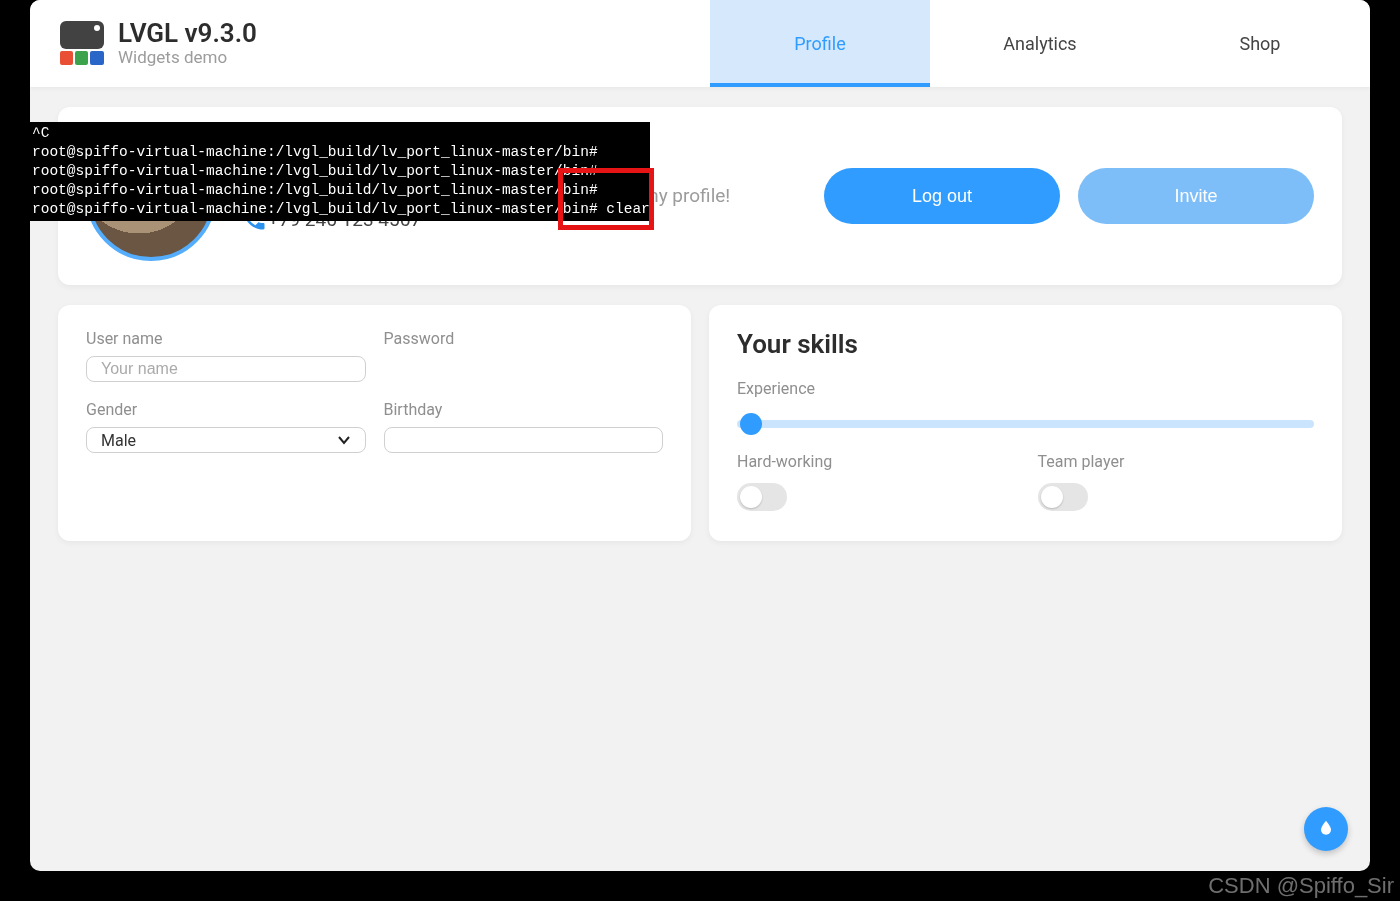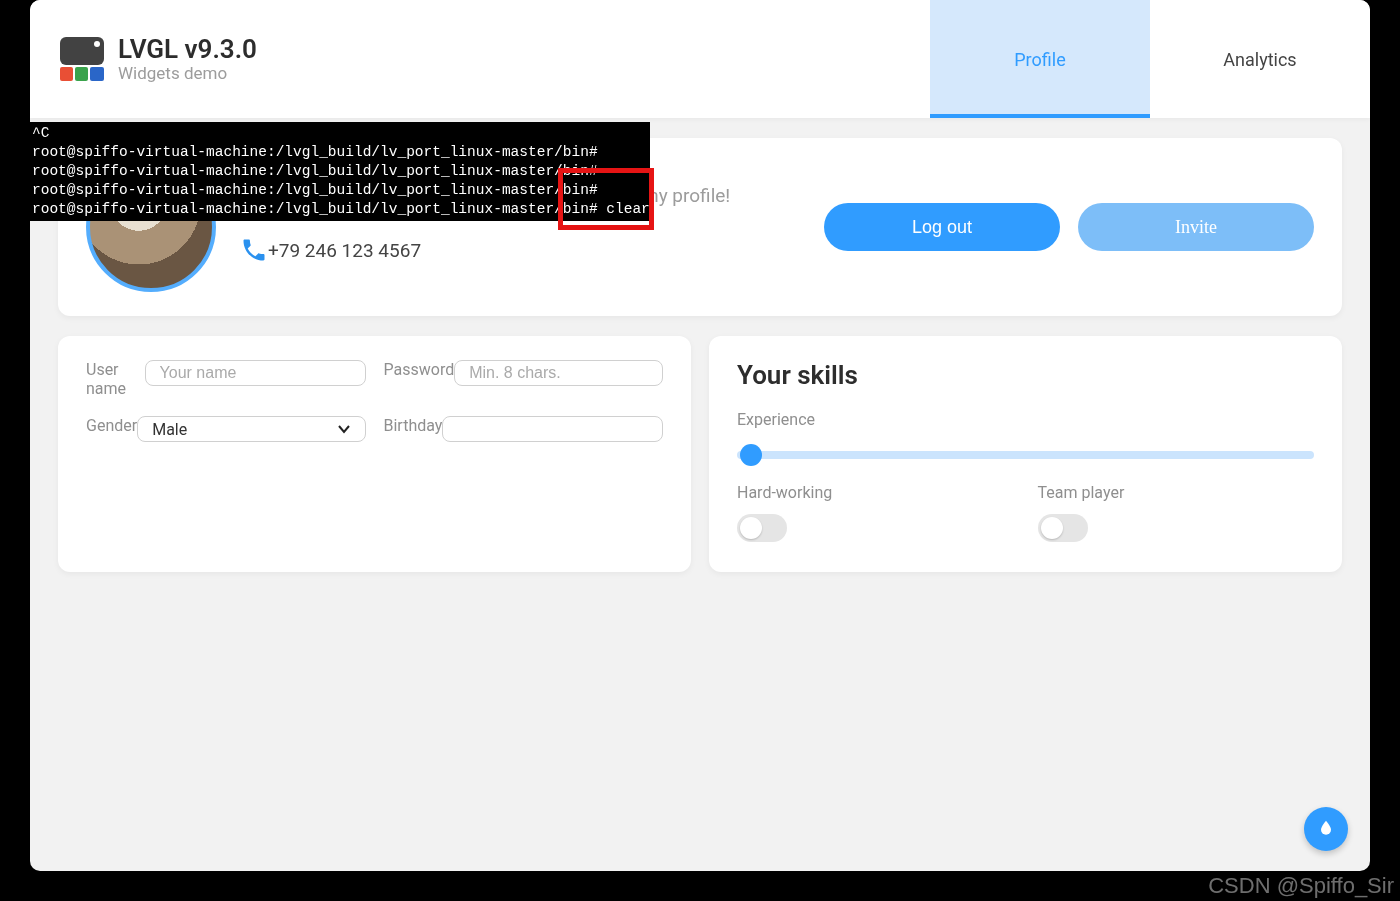--- a/index.html
+++ b/index.html
@@ -1,49 +1,49 @@
 <!DOCTYPE html>
 <html><head>
 <meta charset="utf-8">
 <style>
 * { box-sizing: border-box; margin: 0; padding: 0; }
 body { font-family: -apple-system, BlinkMacSystemFont, "Segoe UI", Roboto, Arial, sans-serif; background: #000; width: 1400px; height: 901px; overflow: hidden; position: relative; }
 
 .app-shell { position: absolute; top: 0; left: 30px; right: 30px; bottom: 30px; background: #f2f2f2; border-radius: 10px; display: flex; flex-direction: column; }
 
-.header-bar { background: #fff; height: 118px; display: flex; align-items: center; border-radius: 10px 10px 0 0; box-shadow: 0 2px 4px rgba(0,0,0,0.04); position: relative; }
+.header-bar { background: #fff; height: 87px; display: flex; align-items: center; border-radius: 10px 10px 0 0; box-shadow: 0 2px 4px rgba(0,0,0,0.04); position: relative; }
 .logo-block { display: flex; align-items: center; padding-left: 30px; gap: 14px; }
 .logo-svg { width: 44px; height: 44px; }
 .logo-text .title { font-size: 26px; font-weight: 600; color: #2d2d2d; line-height: 1.1; }
 .logo-text .subtitle { font-size: 17px; color: #9c9c9c; line-height: 1.15; }
 
 .tabs { margin-left: auto; display: flex; height: 100%; }
 .tab { width: 220px; display: flex; align-items: center; justify-content: center; font-size: 18px; color: #444; cursor: pointer; position: relative; }
 .tab.active { background: #d5e8fc; color: #309cff; }
 .tab.active::after { content: ""; position: absolute; left: 0; right: 0; bottom: 0; height: 4px; background: #309cff; }
 
 .content-area { flex: 1; padding: 20px 28px 28px 28px; overflow: auto; }
 
 .profile-card { background: #fff; border-radius: 12px; padding: 24px 28px; box-shadow: 0 2px 6px rgba(0,0,0,0.05); display: flex; align-items: center; gap: 24px; position: relative; }
 .avatar { width: 130px; height: 130px; border-radius: 50%; border: 4px solid #54adfd; background: radial-gradient(circle at 40% 30%, #e8e0d1 0 25%, #aa9276 25% 55%, #6a5643 55% 100%); flex-shrink: 0; }
 .contact-info { display: flex; flex-direction: column; gap: 18px; }
 .contact-row { display: flex; align-items: center; font-size: 19px; color: #444; }
 .icon { width: 28px; height: 28px; fill: #2a91ef; flex-shrink: 0; }
 
 .profile-actions { margin-left: auto; display: flex; gap: 18px; align-self: center; }
-.btn { border: none; border-radius: 28px; height: 48px; width: 236px; font-size: 18px; font-weight: 400; color: #fff; cursor: pointer; }
+.btn { border: none; border-radius: 28px; height: 56px; width: 236px; font-size: 18px; font-weight: 400; color: #fff; cursor: pointer; }
 .btn-primary { background: #309cff; }
-.btn-secondary { background: #7dbef8; font-family: Liberation Serif, serif; }
+.btn-secondary { background: #7dbef8; }
 
 .row-grid { display: flex; gap: 18px; margin-top: 20px; }
 .panel { background: #fff; border-radius: 12px; padding: 24px 28px 30px 28px; box-shadow: 0 2px 6px rgba(0,0,0,0.05); flex: 1; }
 .panel h2 { font-size: 26px; font-weight: 600; color: #2d2d2d; margin-bottom: 20px; }
 
 .form-grid { display: flex; gap: 18px; flex-wrap: wrap; }
-.form-col { flex: 1; min-width: 260px; display: flex; flex-direction: row; gap: 0; }
+.form-col { flex: 1; min-width: 260px; display: flex; flex-direction: column; gap: 8px; }
 .form-label { font-size: 16px; color: #8f8f8f; }
 .text-input, .select-box { height: 26px; border: 1px solid #d0d0d0; border-radius: 8px; padding: 0 14px; font-size: 16px; color: #333; background: #fff; width: 100%; }
 .text-input::placeholder { color: #aaa; }
 .select-box { display: flex; align-items: center; justify-content: space-between; cursor: pointer; }
 .chev { width: 14px; height: 14px; fill: none; stroke: #222; stroke-width: 2; }
 
 .form-grid + .form-grid { margin-top: 18px; }
 
 .skills-row1 { margin-bottom: 24px; }
 .skills-row1 .form-label { margin-bottom: 22px; display: block; }
@@ -80,20 +80,21 @@
         <rect x="30" y="30" width="14" height="14" rx="2" fill="#2a66c8"></rect>
       </svg>
       <div class="logo-text">
         <div class="title">LVGL v9.3.0</div>
         <div class="subtitle">Widgets demo</div>
       </div>
     </div>
     <div class="tabs">
       <div class="tab active">Profile</div>
       <div class="tab">Analytics</div>
+      <div class="tab">Shop</div>
     </div>
   </div>
 
   <div class="content-area">
 
     <div class="profile-card">
       <div class="avatar"></div>
       <div class="contact-info">
         <div class="contact-row">
           <svg class="icon" viewBox="0 0 24 24">
@@ -118,21 +119,20 @@
 
       <div class="panel">
 
         <div class="form-grid">
           <div class="form-col">
             <span class="form-label">User name</span>
             <input class="text-input" type="text" placeholder="Your name" style="">
           </div>
           <div class="form-col">
             <span class="form-label">Password</span>
-            <input class="text-input" type="text" placeholder="Min. 8 chars." style="">
           </div>
         </div>
 
         <div class="form-grid">
           <div class="form-col">
             <span class="form-label">Gender</span>
             <div class="select-box">
               <span>Male</span>
               <svg class="chev" viewBox="0 0 14 14">
                   <polyline points="2,4 7,10 12,4"></polyline>

